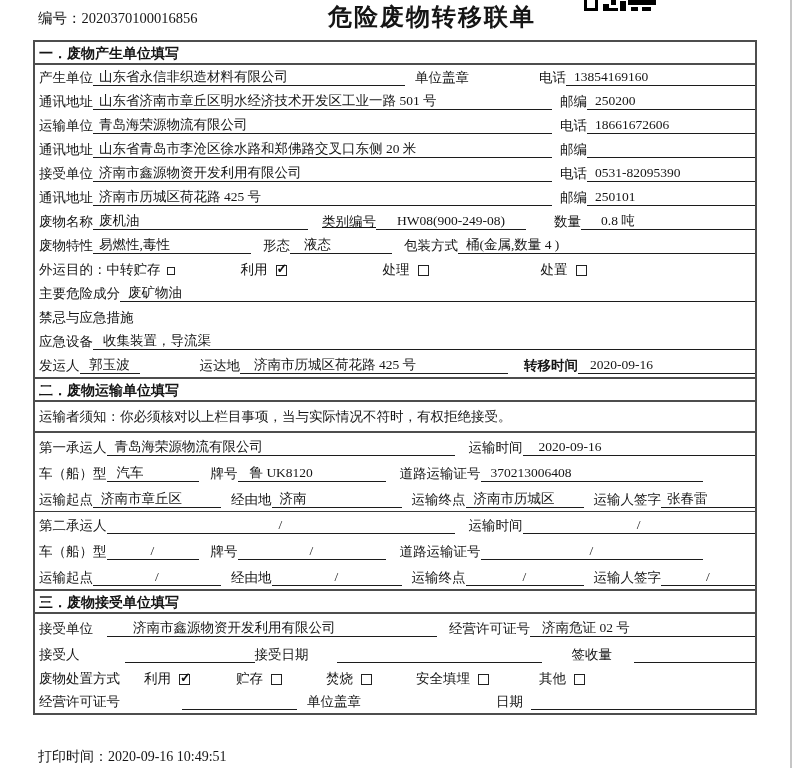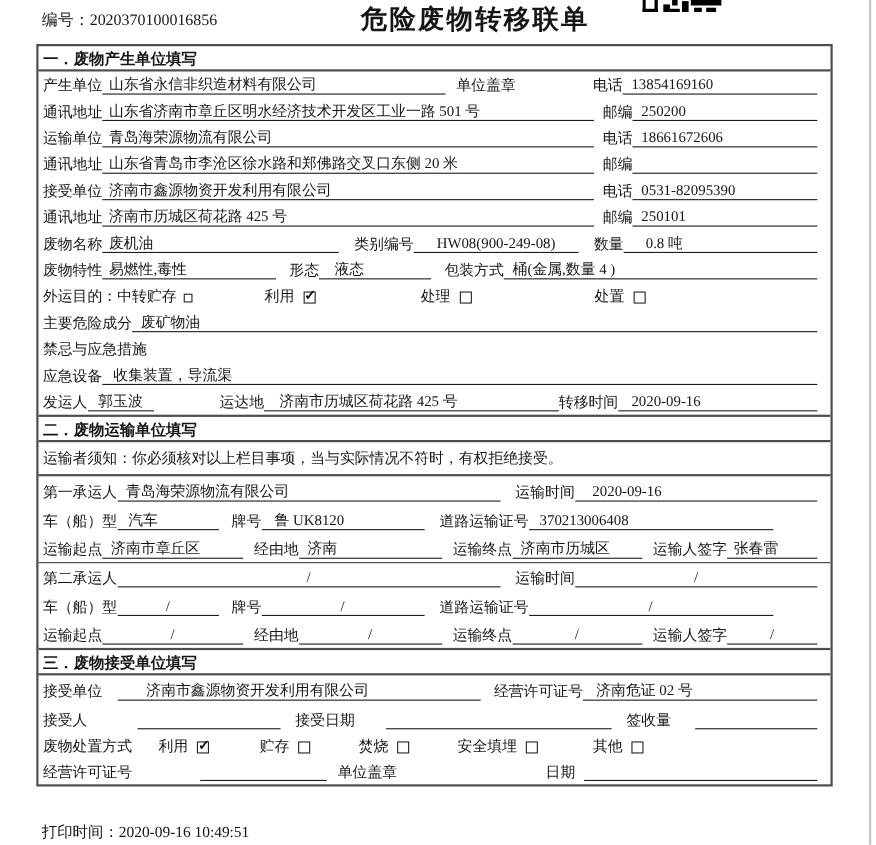--- a/index.html
+++ b/index.html
@@ -18,21 +18,21 @@
     position:absolute;left:33px;top:40px;width:724px;box-sizing:border-box;
     border:2px solid #4d4d4d;background:#fff;
   }
   .sec-sep{border-top:2px solid #4d4d4d;}
   .sec-title{
     font-family:"Liberation Sans","DejaVu Sans",sans-serif;font-weight:bold;font-size:14px;
     height:23px;line-height:22px;padding:0 4px;border-bottom:2px solid #4d4d4d;box-sizing:border-box;
     white-space:nowrap;
   }
   .notice{height:31px;line-height:29px;padding:0 4px;border-bottom:2px solid #4d4d4d;box-sizing:border-box;white-space:nowrap;}
-  .row{display:flex;align-items:flex-end;padding:0 12px 3px 4px;box-sizing:border-box;}
+  .row{display:flex;align-items:flex-end;padding:0 0 3px 4px;box-sizing:border-box;}
   .row.divider{border-top:1.5px solid #3a3a3a;}
   .lbl{white-space:nowrap;flex:0 0 auto;line-height:17px;}
   .fld{
     border-bottom:1.5px solid #1c1c1c;white-space:nowrap;overflow:hidden;
     line-height:17px;min-height:17px;box-sizing:border-box;flex:0 0 auto;
   }
   .cb{flex:0 0 auto;width:11px;height:11px;border:1.5px solid #222;margin-bottom:2px;position:relative;box-sizing:border-box;background:#fff;}
   .cb.small{width:8px;height:8px;margin-bottom:3px;}
   .cb.checked::after{content:"✓";position:absolute;left:0px;top:-5px;font-size:13px;font-weight:bold;color:#111;}
   .print-time{position:absolute;left:38px;top:748px;font-size:14px;white-space:nowrap;}
@@ -93,23 +93,23 @@
       </div>
       <div class="row" style="height: 24px;">
         <span class="lbl">通讯地址</span>
         <span class="fld" style="padding-left: 6px; flex: 1 1 auto;">济南市历城区荷花路 425 号</span>
         <span class="lbl" style="margin-left: 8px;">邮编</span>
         <span class="fld" style="padding-left: 8px; width: 168px;">250101</span>
       </div>
       <div class="row" style="height: 24px;">
         <span class="lbl">废物名称</span>
         <span class="fld" style="padding-left: 6px; width: 215px; margin-top: 28px;">废机油</span>
-        <span class="lbl" style="margin-left: 14px;">类别编号</span>
+        <span class="lbl" style="margin-left: 14px; text-decoration: underline;">类别编号</span>
         <span class="fld" style="text-align: center; width: 150px;">HW08(900-249-08)</span>
-        <span class="lbl" style="margin-left: 14px;">数量</span>
+        <span class="lbl" style="margin-left: 28px;">数量</span>
         <span class="fld" style="padding-left: 20px; flex: 1 1 auto;">0.8 吨</span>
       </div>
       <div class="row" style="height: 24px;">
         <span class="lbl">废物特性</span>
         <span class="fld" style="padding-left: 6px; width: 158px;">易燃性,毒性</span>
         <span class="lbl" style="margin-left: 12px;">形态</span>
         <span class="fld" style="padding-left: 14px; width: 102px;">液态</span>
         <span class="lbl" style="margin-left: 12px;">包装方式</span>
         <span class="fld" style="padding-left: 8px; flex: 1 1 auto;">桶(金属,数量  4 )</span>
       </div>
@@ -133,21 +133,21 @@
       </div>
       <div class="row" style="height: 24px;">
         <span class="lbl">应急设备</span>
         <span class="fld" style="padding-left: 10px; flex: 1 1 auto;">收集装置，导流渠</span>
       </div>
       <div class="row" style="height: 24px;">
         <span class="lbl">发运人</span>
         <span class="fld" style="text-align: center; width: 60px;">郭玉波</span>
         <span class="lbl" style="margin-left: 60px;">运达地</span>
         <span class="fld" style="padding-left: 14px; width: 268px;">济南市历城区荷花路 425 号</span>
-        <span class="lbl" style="margin-left: 0;">转移时间</span>
+        <span class="lbl" style="margin-left: 16px; font-weight: bold;">转移时间</span>
         <span class="fld" style="padding-left: 12px; flex: 1 1 auto;">2020-09-16</span>
       </div>
     </div>
     <div class="sec sec-sep">
       <div class="sec-title">二．废物运输单位填写</div>
       <div class="notice">运输者须知：你必须核对以上栏目事项，当与实际情况不符时，有权拒绝接受。</div>
       <div class="row" style="height: 26px;">
         <span class="lbl">第一承运人</span>
         <span class="fld" style="padding-left: 8px; width: 348px;">青岛海荣源物流有限公司</span>
         <span class="lbl" style="margin-left: 14px;">运输时间</span>
@@ -200,23 +200,23 @@
       <div class="sec-title">三．废物接受单位填写</div>
       <div class="row" style="height: 26px;">
         <span class="lbl">接受单位</span>
         <span class="fld" style="padding-left: 26px; margin-left: 14px; width: 330px;">济南市鑫源物资开发利用有限公司</span>
         <span class="lbl" style="margin-left: 12px;">经营许可证号</span>
         <span class="fld" style="padding-left: 12px; flex: 1 1 auto;">济南危证 02 号</span>
       </div>
       <div class="row" style="height: 26px; text-align: right;">
         <span class="lbl">接受人</span>
         <span class="fld" style="margin-left: 45px; width: 130px;"></span>
-        <span class="lbl" style="margin-left: 14px; font-family: Liberation Serif, serif;">接受日期</span>
+        <span class="lbl" style="margin-left: 0; font-family: Liberation Serif, serif;">接受日期</span>
         <span class="fld" style="margin-left: 28px; width: 205px;"></span>
-        <span class="lbl" style="margin-left: 14px;">签收量</span>
+        <span class="lbl" style="margin-left: 30px;">签收量</span>
         <span class="fld" style="margin-left: 22px; flex: 1 1 auto;"></span>
       </div>
       <div class="row" style="height: 24px;">
         <span class="lbl">废物处置方式</span>
         <span class="lbl" style="margin-left: 24px;">利用</span>
         <span class="cb checked" style="margin-left: 8px;"></span>
         <span class="lbl" style="margin-left: 46px;">贮存</span>
         <span class="cb" style="margin-left: 8px;"></span>
         <span class="lbl" style="margin-left: 44px;">焚烧</span>
         <span class="cb" style="margin-left: 8px;"></span>

